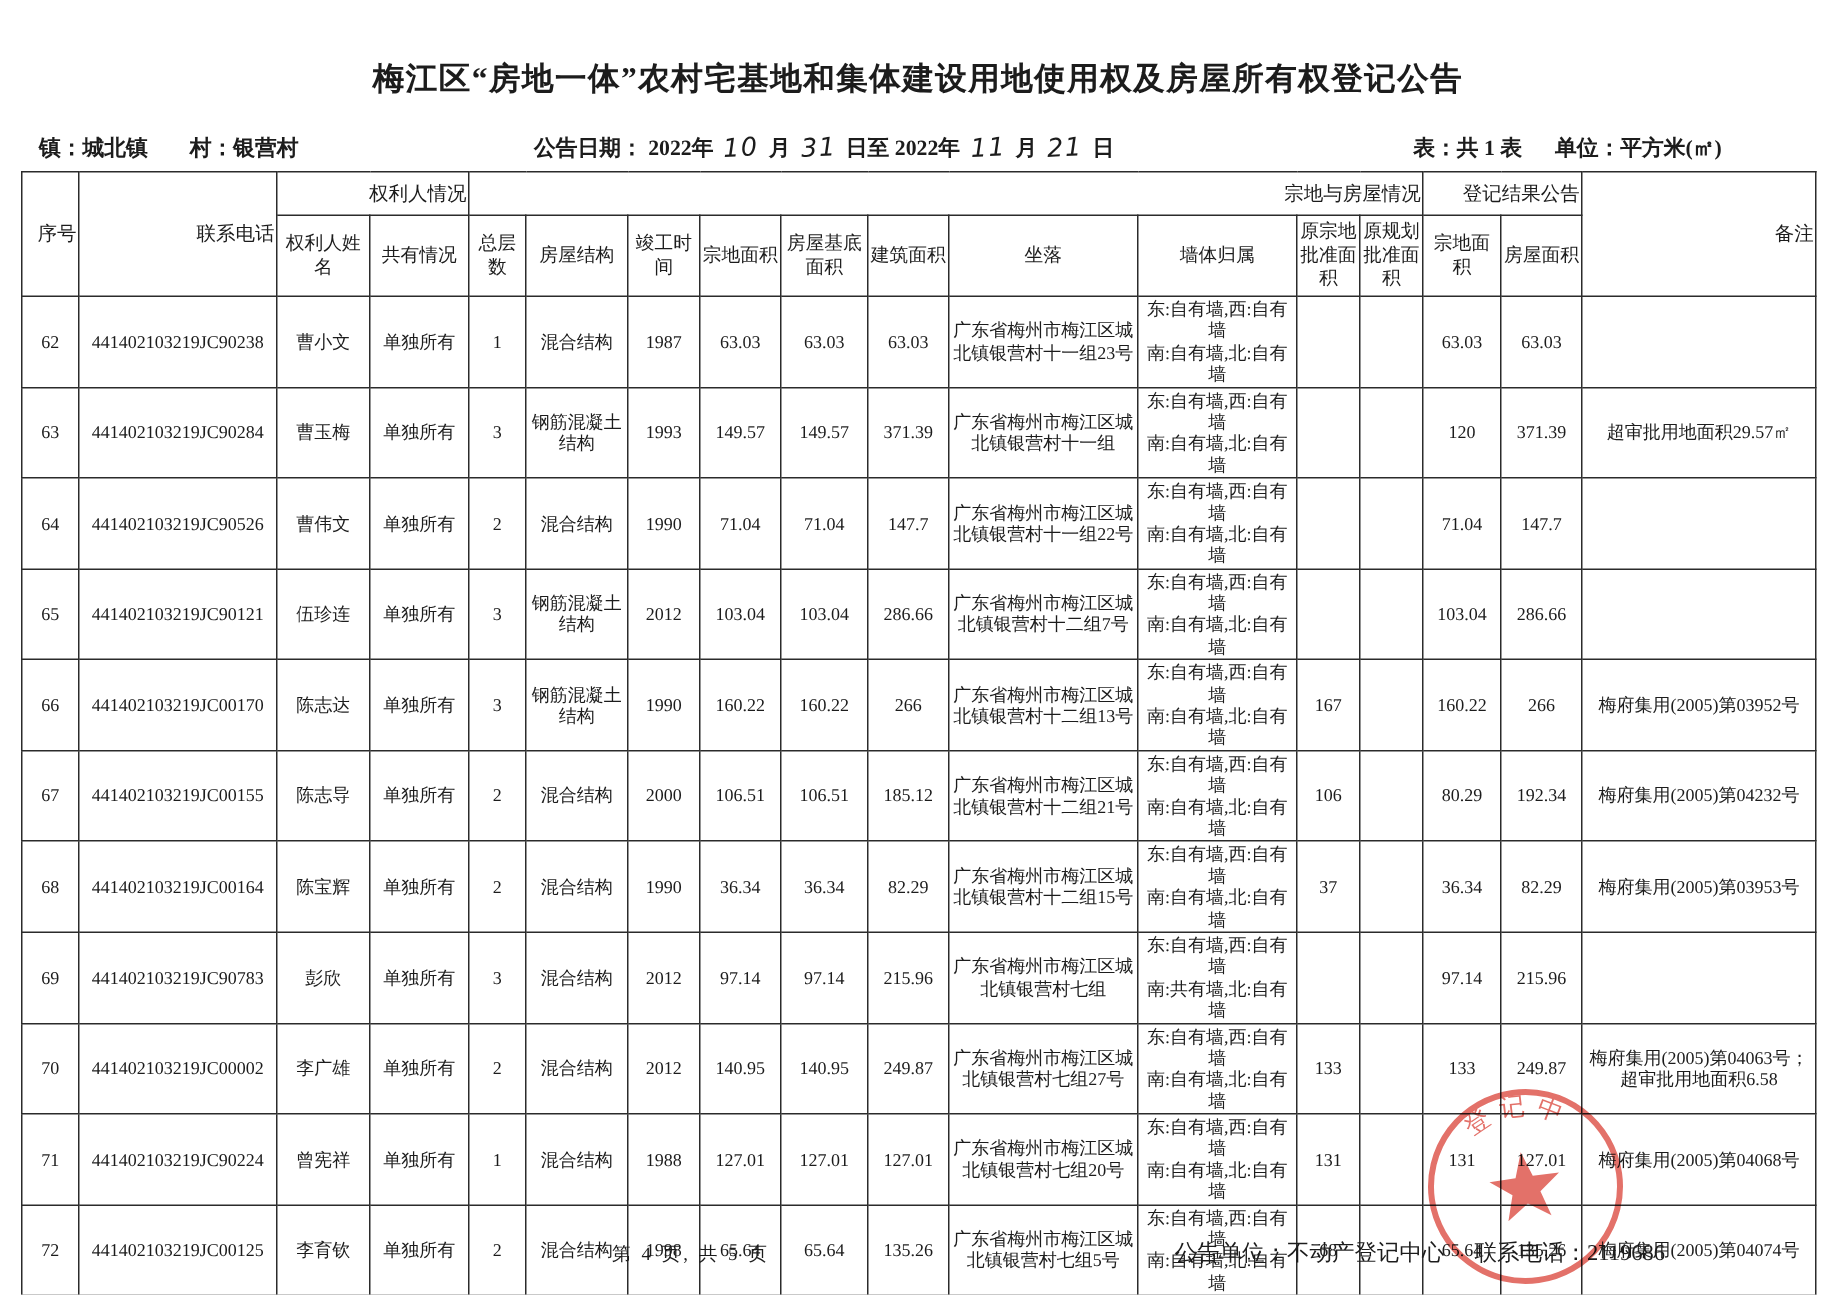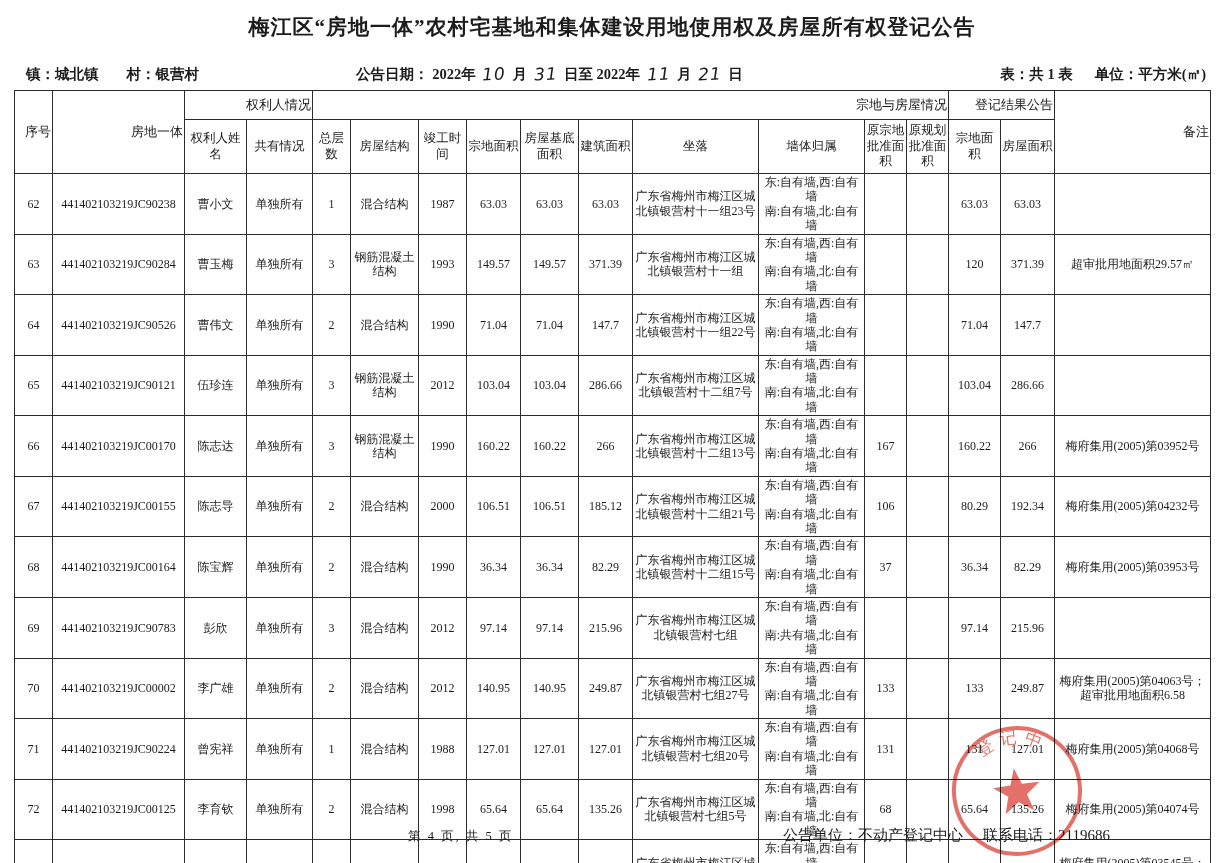--- a/index.html
+++ b/index.html
@@ -11,36 +11,36 @@
     position: relative;
     overflow: hidden;
   }
   .page { position: absolute; inset: 0; }
 
   .doc-title {
     text-align: center;
     font-size: 21px;
     font-weight: bold;
     letter-spacing: 1px;
-    padding-top: 13px;
+    padding-top: 38px;
   }
 
   .meta-row {
     display: flex;
     align-items: flex-end;
     padding: 0 18px 0 26px;
     margin-top: 22px;
     margin-bottom: 6px;
     font-size: 14.5px;
     font-weight: bold;
   }
   .meta-left { width: 330px; }
   .meta-left .sep { display:inline-block; width: 28px; }
   .meta-center { flex: 1; }
-  .meta-right { width: 350px; text-align: right; padding-left: 28px; white-space: nowrap; }
+  .meta-right { width: 350px; text-align: center; padding-left: 28px; white-space: nowrap; }
   .meta-right .sep { display:inline-block; width: 22px; }
   .hand {
     font-family: "DejaVu Sans", sans-serif;
     font-style: italic;
     font-weight: normal;
     font-size: 17px;
     display: inline-block;
     transform: rotate(-3deg) translateY(1px);
     padding: 0 3px;
     letter-spacing: 1px;
@@ -149,21 +149,21 @@
         <col style="width:106px">
       <col style="width:42px">
         <col style="width:42px">
         <col style="width:52px">
         <col style="width:54px">
       <col style="width:156px">
     </colgroup>
     <thead>
       <tr>
         <th rowspan="2">序号</th>
-        <th rowspan="2">房地一体</th>
+        <th rowspan="2">联系电话</th>
         <th colspan="2">权利人情况</th>
         <th colspan="10">宗地与房屋情况</th>
         <th colspan="2">登记结果公告</th>
         <th rowspan="2">备注</th>
       </tr>
       <tr>
         <th>权利人姓名</th>
         <th>共有情况</th>
         <th>总层数</th>
         <th>房屋结构</th>

